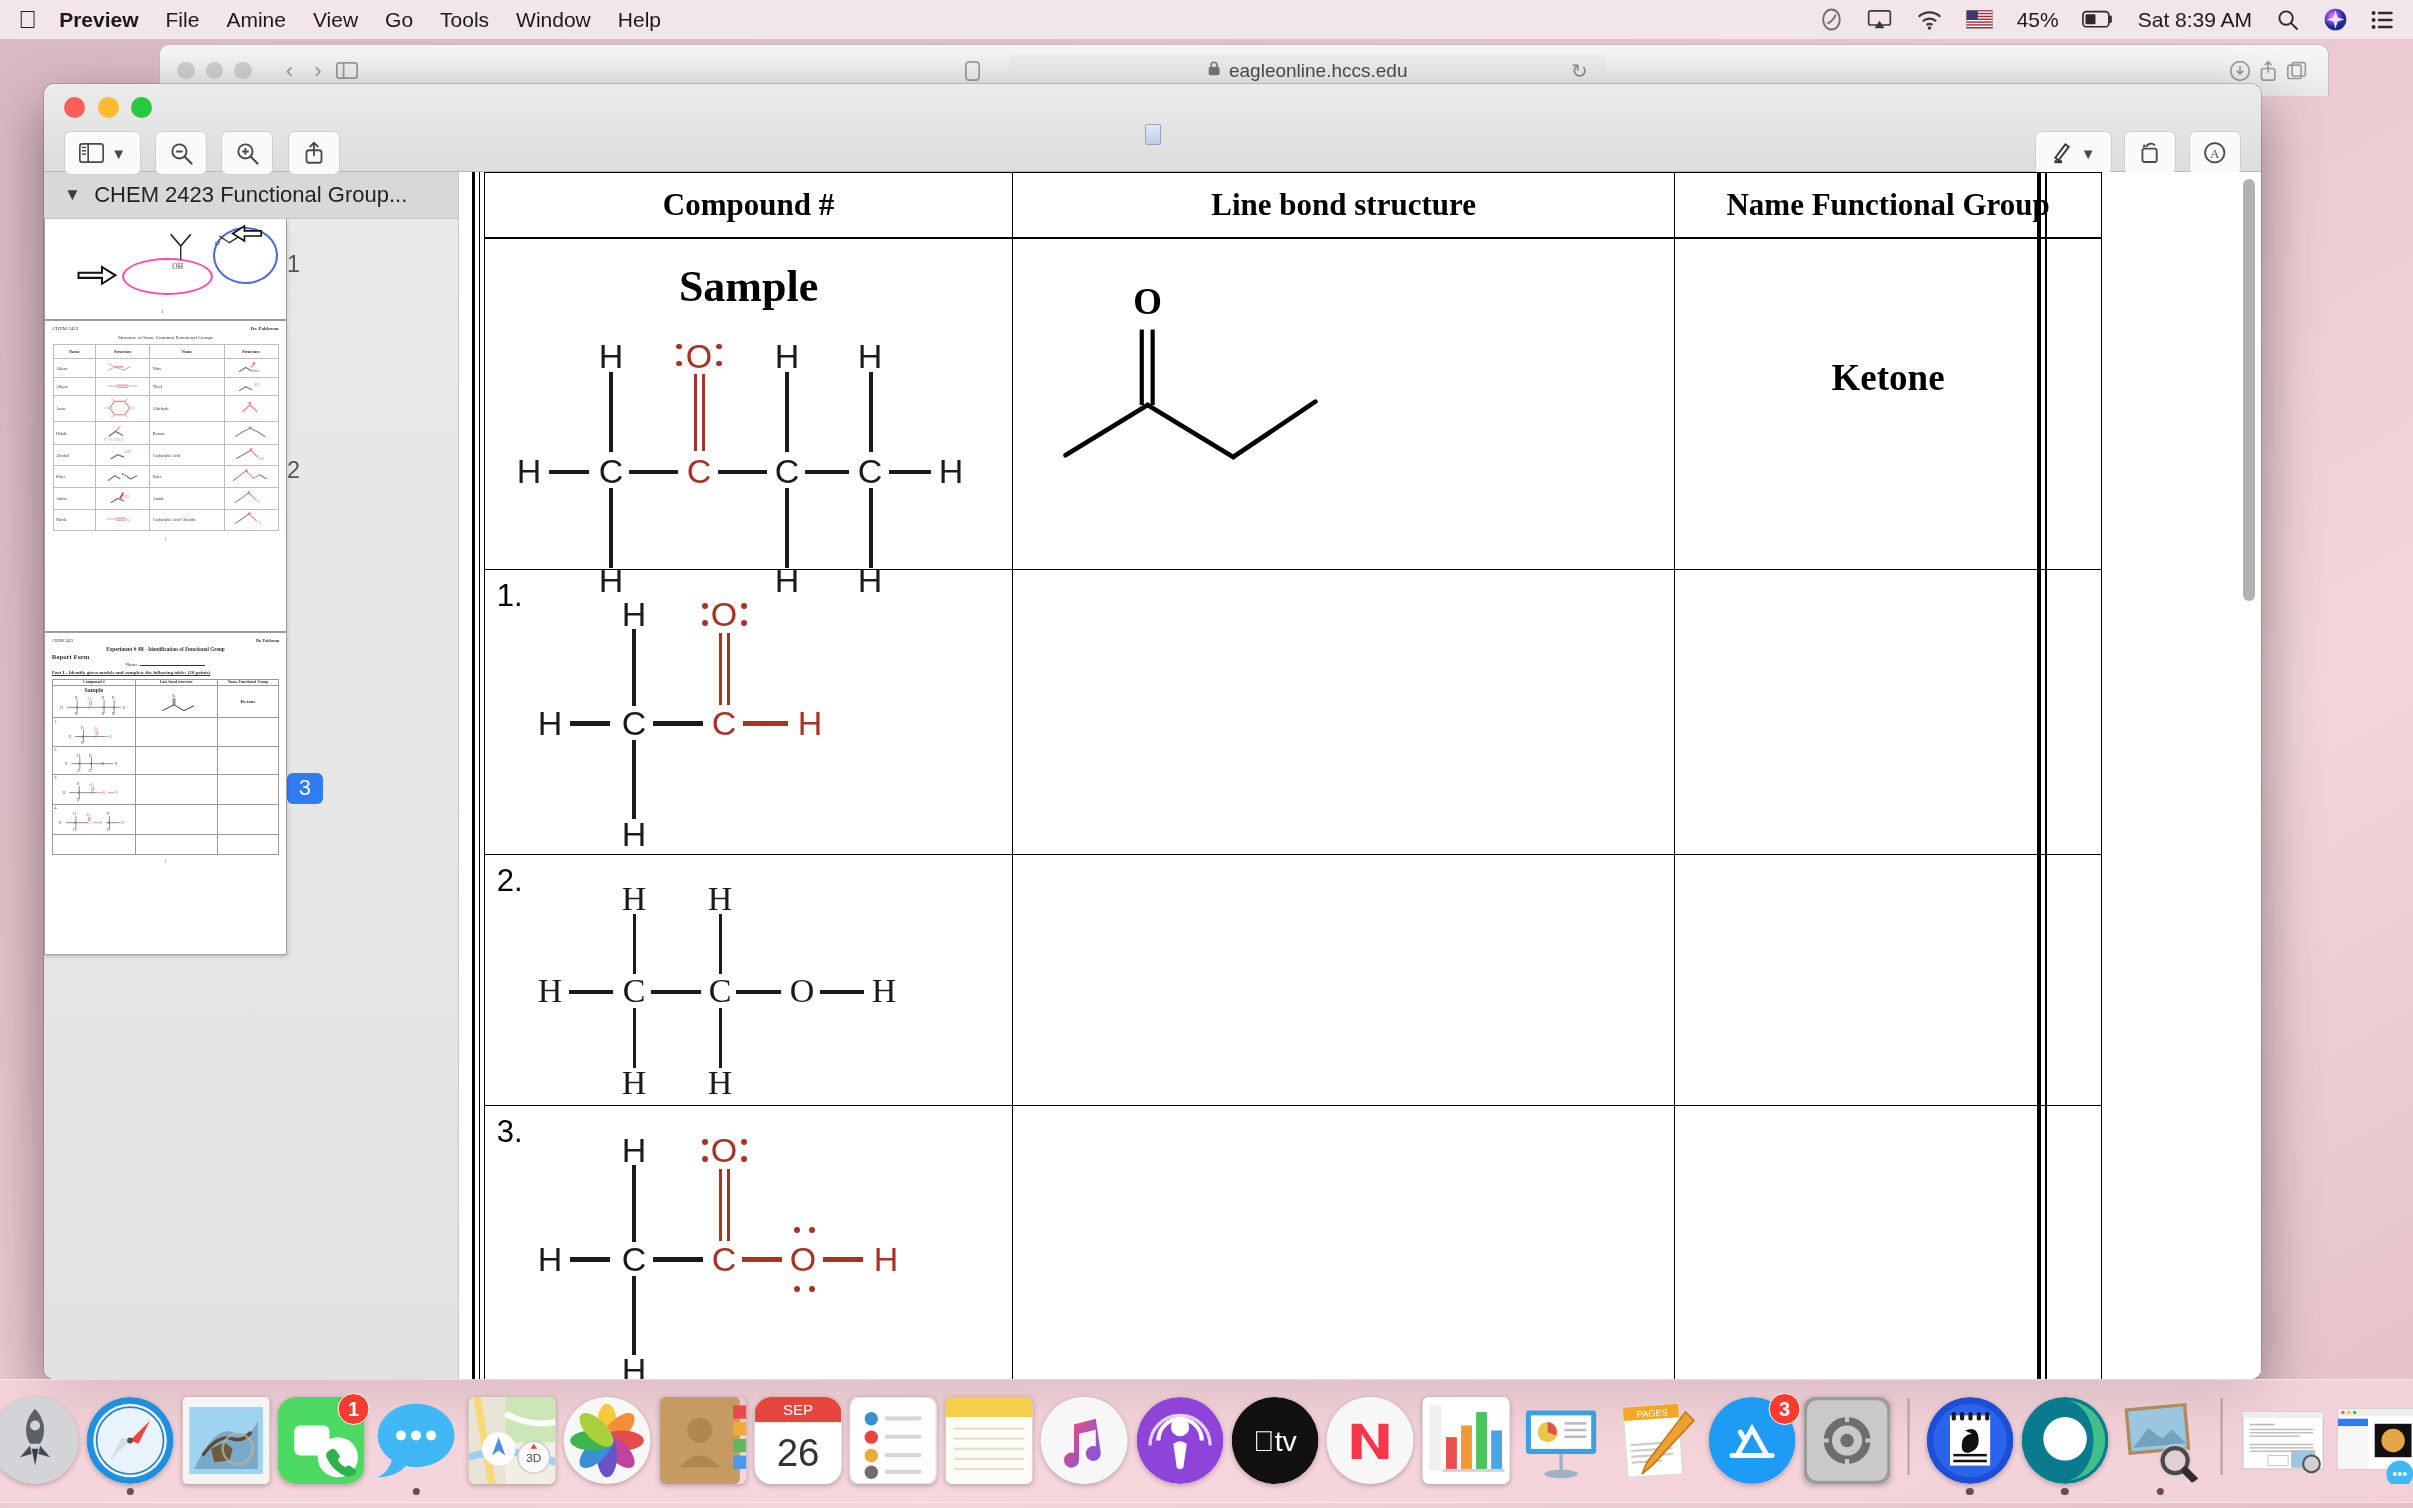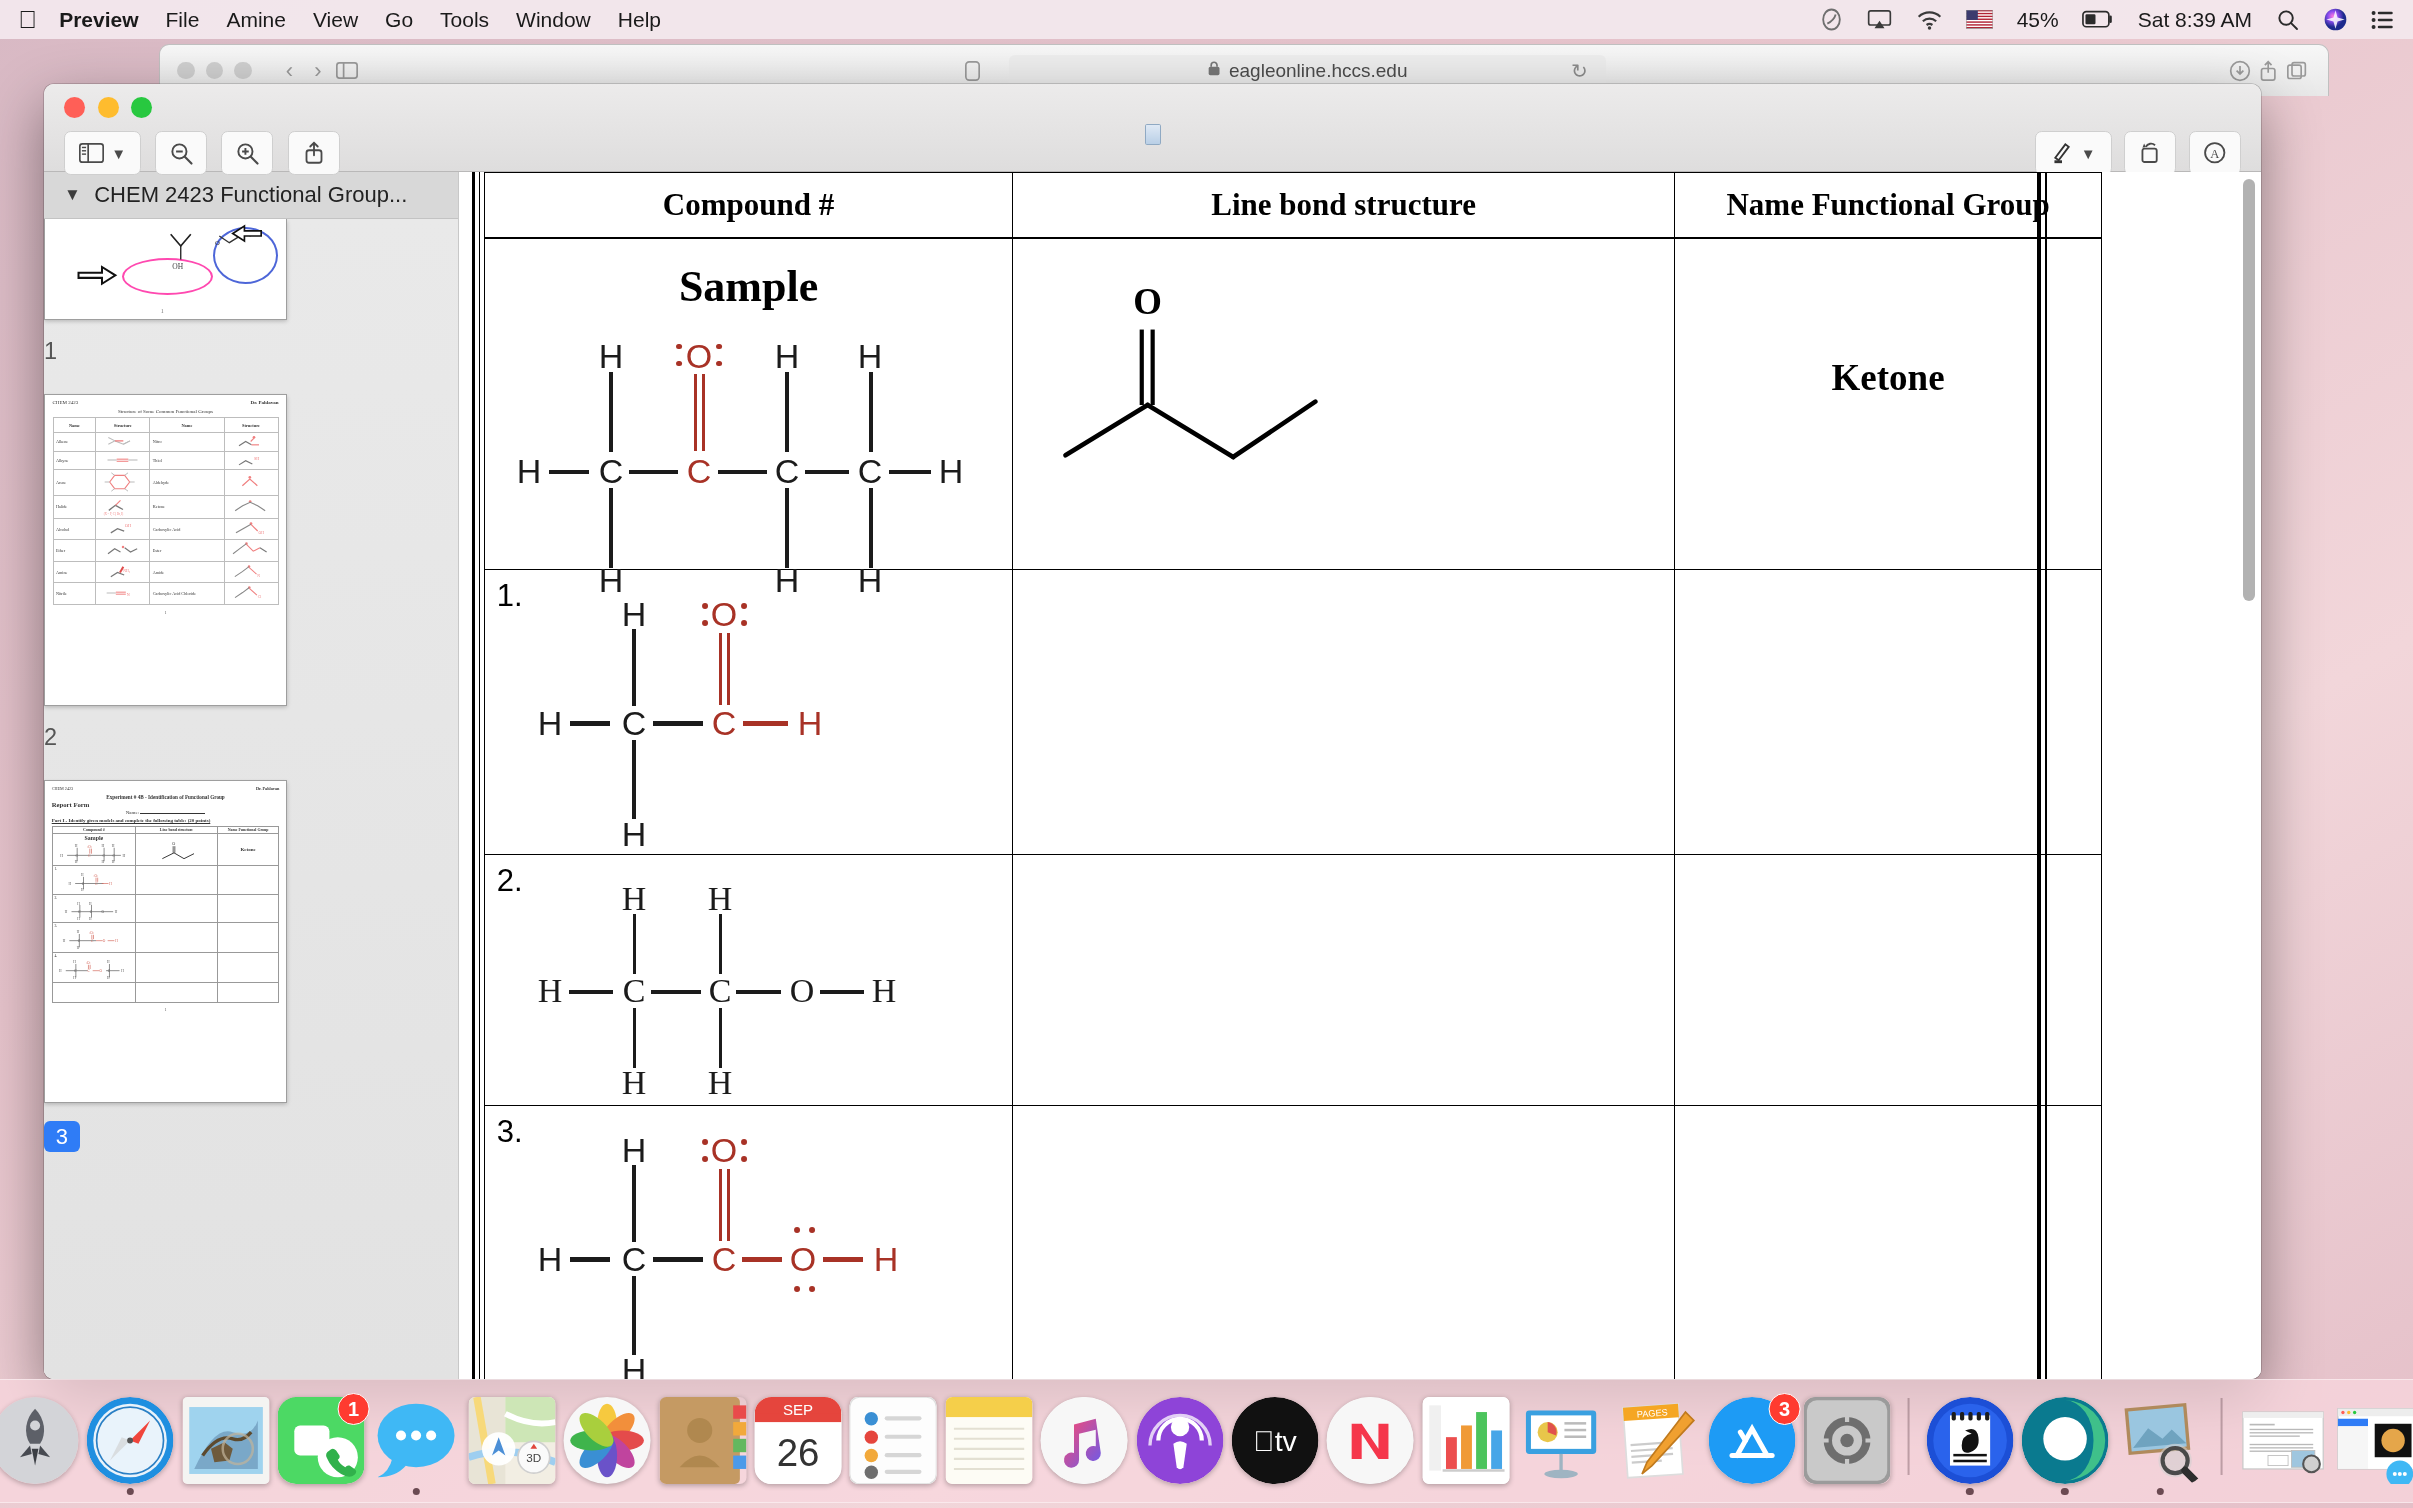--- a/index.html
+++ b/index.html
@@ -92,21 +92,21 @@
   #sb-header {
     height:47px; background:#d8d8d8; border-bottom:0.8px solid #c3c3c3;
     display:flex; align-items:center; gap:13.4px; padding:0 20px;
     font-size:22px; color:#222; flex:none;
   }
   .sb-tri { font-size:17px; color:#3d3d3d; }
   #sb-list {
     flex:1; overflow:hidden; background:linear-gradient(#e9e9e9,#e2e2e2);
     padding-top:0;
   }
-  .thumb-wrap { display:flex; flex-direction:column; align-items:flex-start; }
+  .thumb-wrap { display:flex; flex-direction:row; align-items:center; }
   .thumb {
     width:243px; background:#fff; border:0.8px solid #9e9e9e;
     box-shadow:0 1.7px 4.2px rgba(0,0,0,.22); overflow:hidden; position:relative;
   }
   .thumb-lbl { font-size:23.5px; color:#555; margin:18.4px 0 28.5px; }
   .thumb-lbl.sel {
     background:#2f7cf6; color:#fff; border-radius:5.9px;
     padding:2.5px 11.7px; font-size:22px;
   }
   

